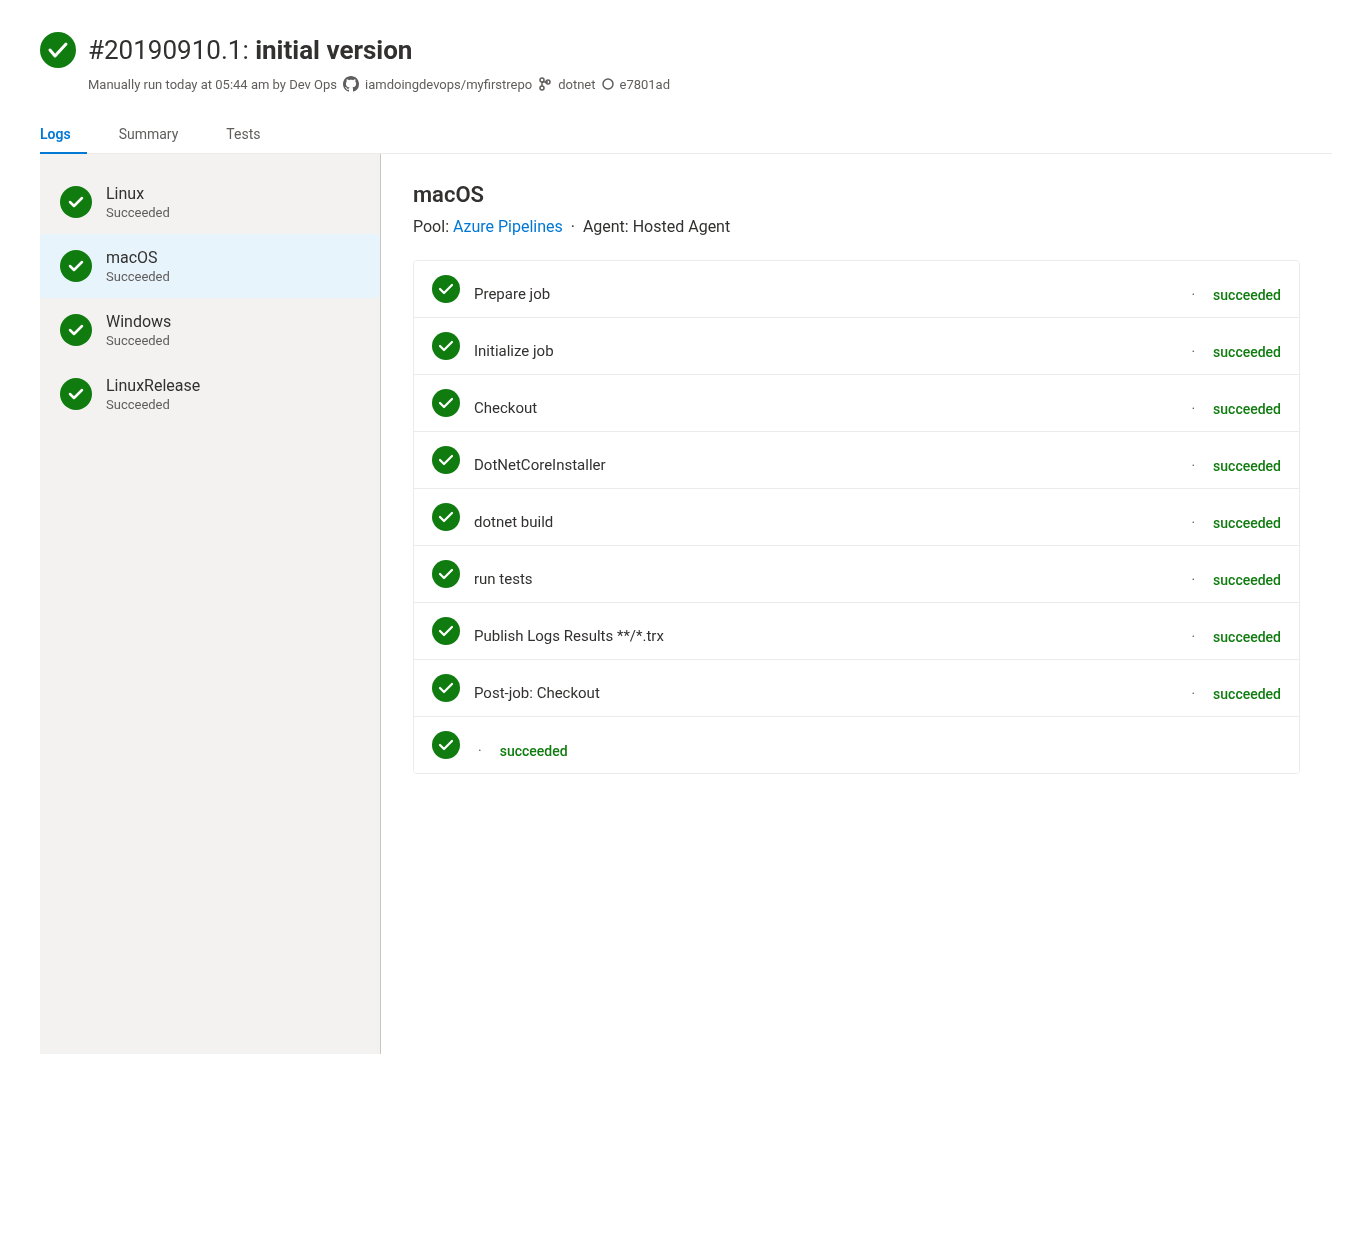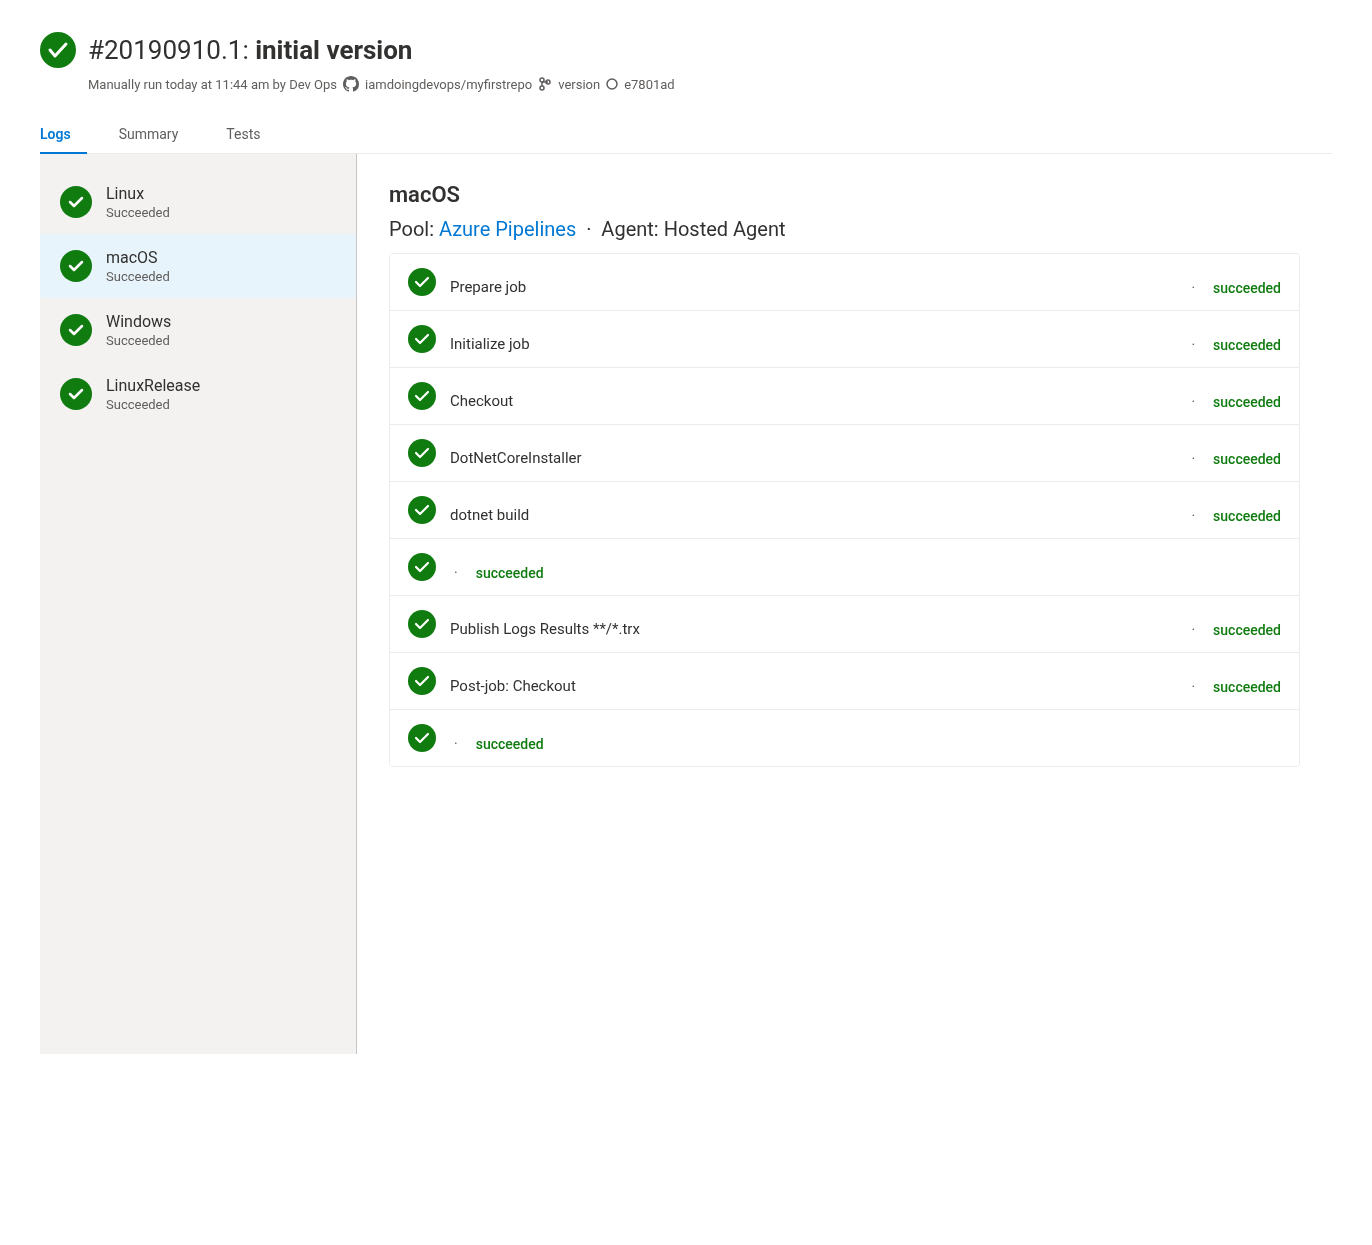--- a/index.html
+++ b/index.html
@@ -67,21 +67,21 @@
     }
     .tab-item:first-child {
       padding-left: 0;
     }
     .main-layout {
       display: flex;
       min-height: 900px;
       background: #f3f2f1;
     }
     .sidebar {
-      width: 316px;
+      width: 340px;
       flex-shrink: 0;
       background: #f3f2f1;
       padding: 16px 0;
     }
     .sidebar-item {
       display: flex;
       align-items: flex-start;
       gap: 14px;
       padding: 14px 20px;
       cursor: pointer;
@@ -128,23 +128,23 @@
       background: #fff;
       padding: 28px 32px;
     }
     .content-title {
       font-size: 22px;
       font-weight: 600;
       color: #323130;
       margin-bottom: 10px;
     }
     .pool-info {
-      font-size: 20px;
-      color: #323130;
-      margin-bottom: 12px;
+      font-size: 16px;
+      color: #323130;
+      margin-bottom: 24px;
     }
     .pool-link {
       color: #0078d4;
       text-decoration: none;
     }
     .jobs-list {
       border: 1px solid #edebe9;
       border-radius: 4px;
       overflow: hidden;
     }
@@ -198,33 +198,33 @@
 
       <svg class="title-icon" viewBox="0 0 36 36">
         <circle cx="18" cy="18" r="18" fill="#107c10"></circle>
         <polyline points="10,18 15,24 26,12" fill="none" stroke="white" stroke-width="3" stroke-linecap="round" stroke-linejoin="round"></polyline>
       </svg>
       <h1 class="page-title">
         <span>#20190910.1:</span> <strong>initial version</strong>
       </h1>
     </div>
     <div class="subtitle">
-      <span>Manually run today at 11:44 am by Dev Ops</span>
+      <span>Manually run today at 05:44 am by Dev Ops</span>
       <svg width="16" height="16" viewBox="0 0 16 16" fill="#605e5c">
         <path d="M8 0C3.58 0 0 3.58 0 8c0 3.54 2.29 6.53 5.47 7.59.4.07.55-.17.55-.38 0-.19-.01-.82-.01-1.49-2.01.37-2.53-.49-2.69-.94-.09-.23-.48-.94-.82-1.13-.28-.15-.68-.52-.01-.53.63-.01 1.08.58 1.23.82.72 1.21 1.87.87 2.33.66.07-.52.28-.87.51-1.07-1.78-.2-3.64-.89-3.64-3.95 0-.87.31-1.59.82-2.15-.08-.2-.36-1.02.08-2.12 0 0 .67-.21 2.2.82.64-.18 1.32-.27 2-.27.68 0 1.36.09 2 .27 1.53-1.04 2.2-.82 2.2-.82.44 1.1.16 1.92.08 2.12.51.56.82 1.27.82 2.15 0 3.07-1.87 3.75-3.65 3.95.29.25.54.73.54 1.48 0 1.07-.01 1.93-.01 2.2 0 .21.15.46.55.38A8.013 8.013 0 0016 8c0-4.42-3.58-8-8-8z"></path>
       </svg>
       <span>iamdoingdevops/myfirstrepo</span>
       <svg width="14" height="14" viewBox="0 0 14 14" fill="#605e5c">
         <circle cx="4" cy="3" r="2" fill="none" stroke="#605e5c" stroke-width="1.5"></circle>
         <circle cx="4" cy="11" r="2" fill="none" stroke="#605e5c" stroke-width="1.5"></circle>
         <circle cx="10" cy="5" r="2" fill="none" stroke="#605e5c" stroke-width="1.5"></circle>
         <line x1="4" y1="5" x2="4" y2="9" stroke="#605e5c" stroke-width="1.5"></line>
         <path d="M4 5 Q4 5 10 5" fill="none" stroke="#605e5c" stroke-width="1.5"></path>
       </svg>
-      <span>version</span>
+      <span>dotnet</span>
       <svg width="12" height="12" viewBox="0 0 12 12">
         <circle cx="6" cy="6" r="5" fill="none" stroke="#605e5c" stroke-width="1.5"></circle>
       </svg>
       <span>e7801ad</span>
     </div>
   </div>
 
   <div class="tab-bar">
     <div class="tab-item active">Logs</div>
     <div class="tab-item">Summary</div>
@@ -351,20 +351,21 @@
           <span class="job-dot">·</span>
           <span class="job-status">succeeded</span>
         </div>
 
         <div class="job-row">
           <div class="job-check">
             <svg viewBox="0 0 16 16" fill="none">
                 <polyline points="2,8 6,12 14,4" stroke="white" stroke-width="2.2" stroke-linecap="round" stroke-linejoin="round"></polyline>
               </svg>
           </div>
+          <span class="job-name">run tests</span>
           <span class="job-dot">·</span>
           <span class="job-status">succeeded</span>
         </div>
 
         <div class="job-row">
           <div class="job-check">
             <svg viewBox="0 0 16 16" fill="none">
                 <polyline points="2,8 6,12 14,4" stroke="white" stroke-width="2.2" stroke-linecap="round" stroke-linejoin="round"></polyline>
               </svg>
           </div>

